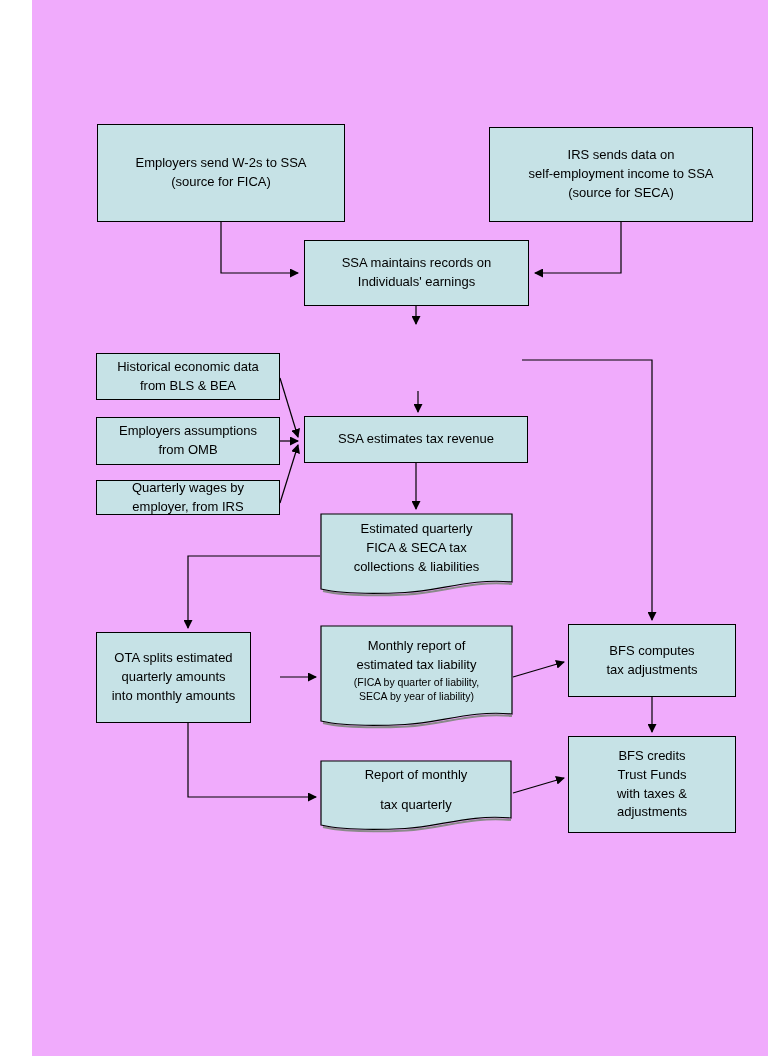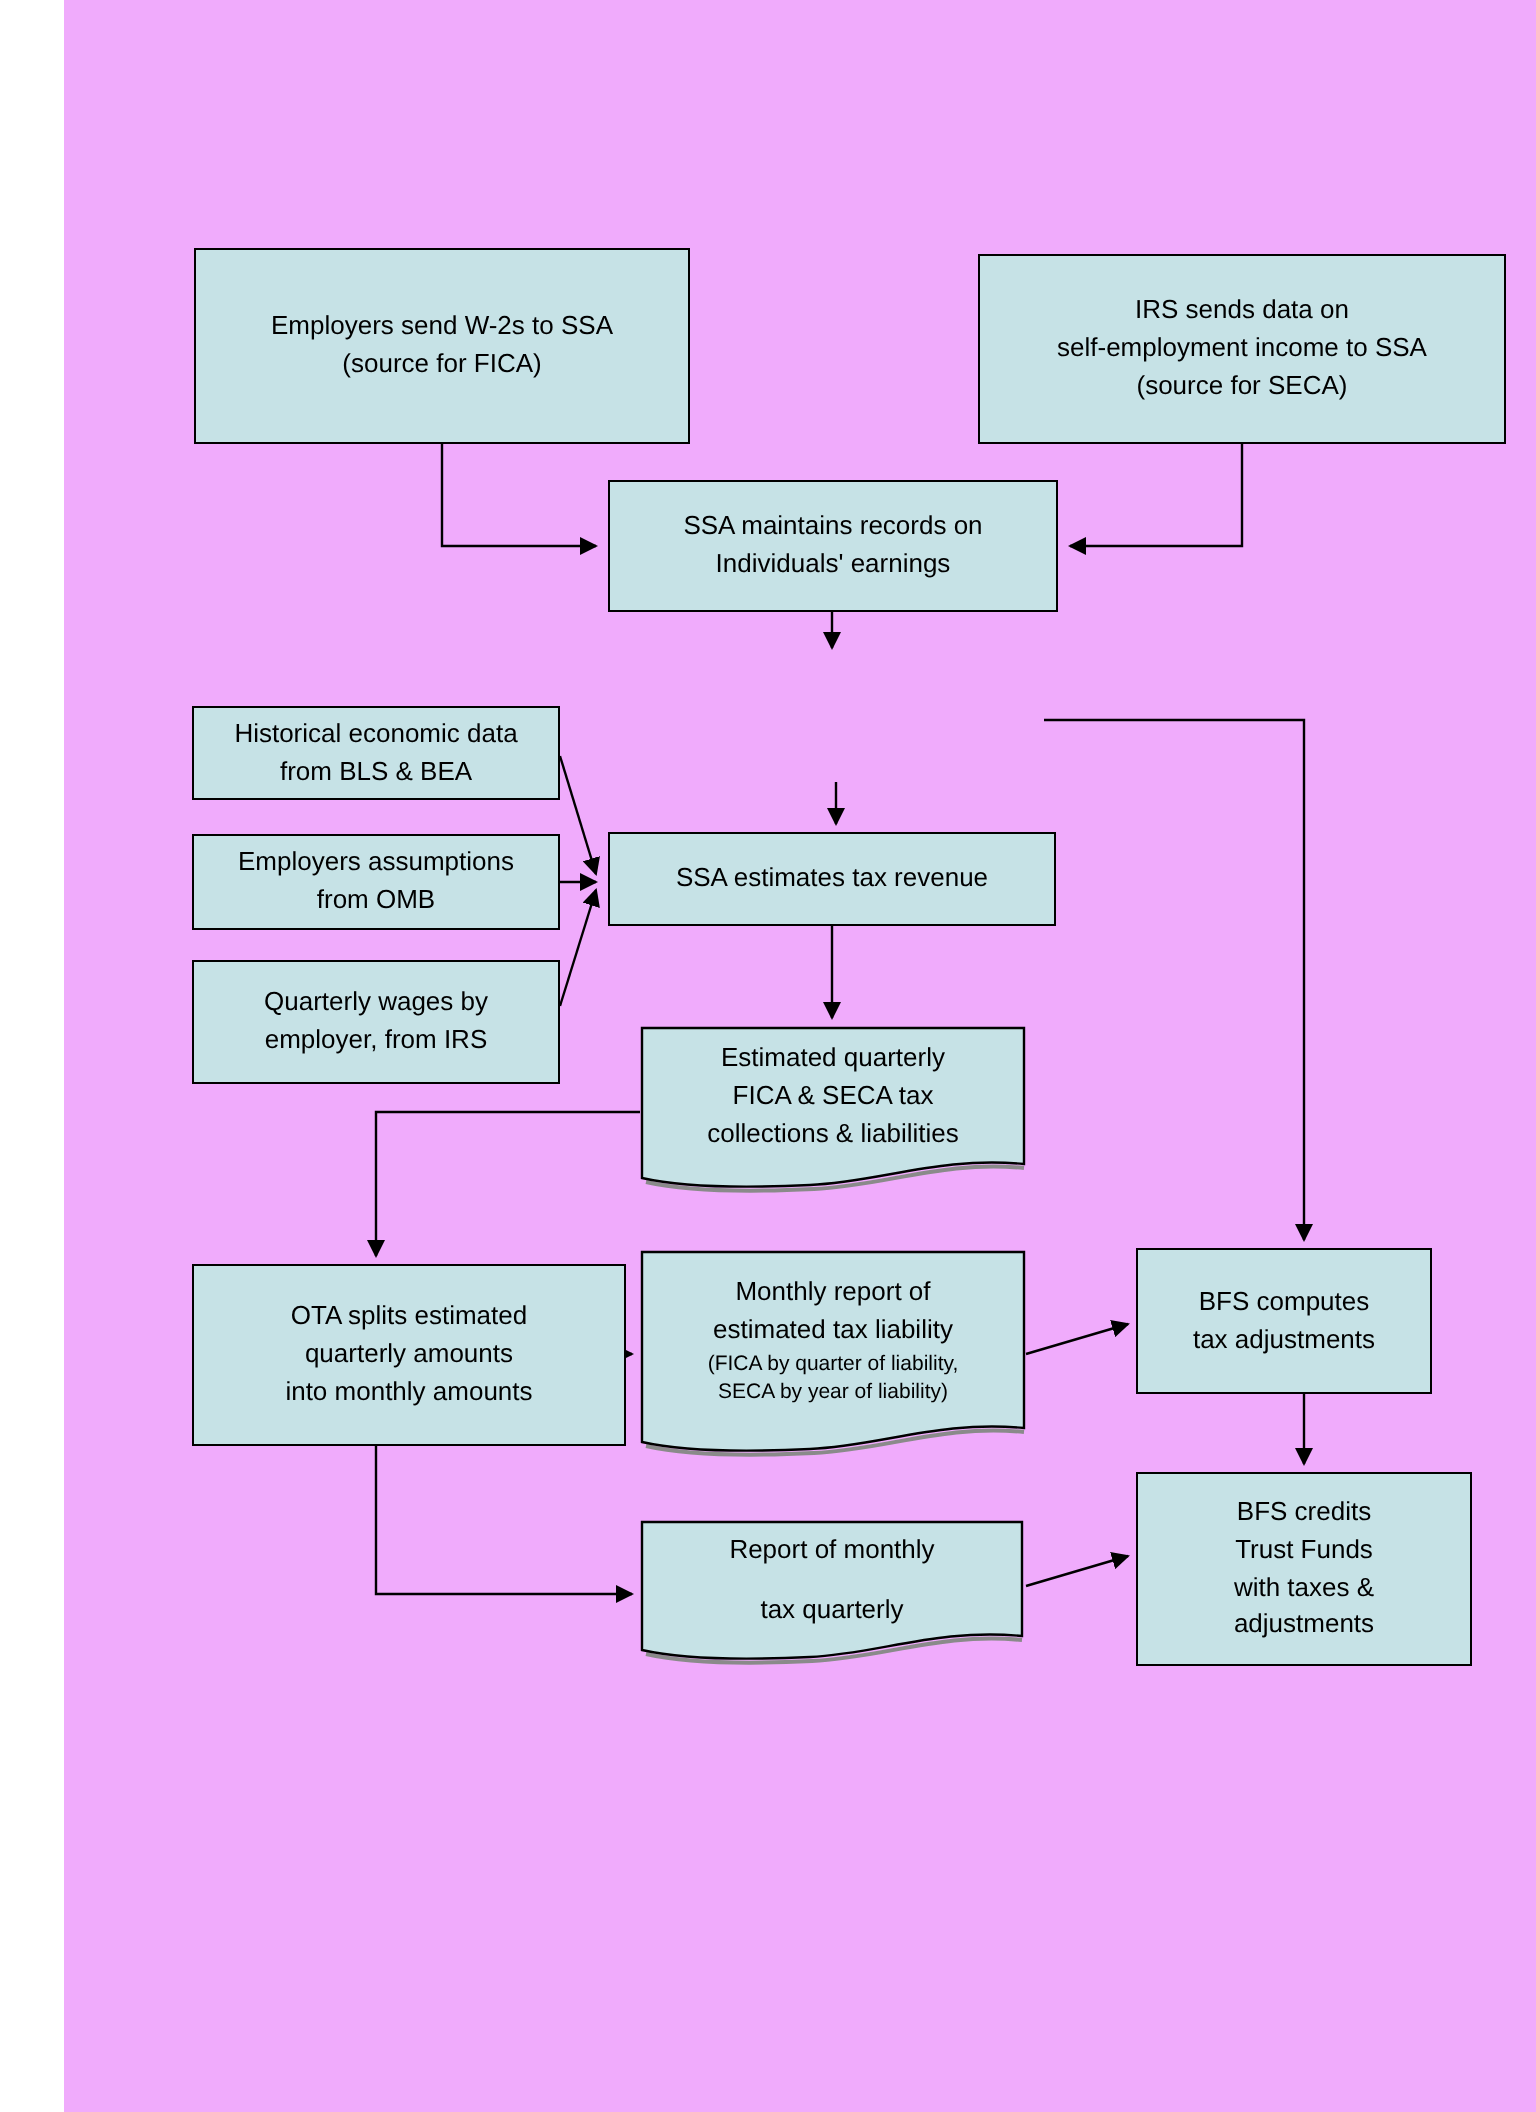--- a/index.html
+++ b/index.html
@@ -89,59 +89,59 @@
   <div class="node process" style="left:64px;top:353px;width:184px;height:47px;">
     <div class="label">Historical economic data
 from BLS &amp; BEA</div>
   </div>
 
   <div class="node process" style="left:64px;top:417px;width:184px;height:48px;">
     <div class="label">Employers assumptions
 from OMB</div>
   </div>
 
-  <div class="node process" style="left:64px;top:480px;width:184px;height:62px;">
+  <div class="node process" style="left:64px;top:480px;width:184px;height:35px;">
     <div class="label">Quarterly wages by
 employer, from IRS</div>
   </div>
 
   <div class="node process" style="left:272px;top:416px;width:224px;height:47px;">
     <div class="label">SSA estimates tax revenue</div>
   </div>
 
   <div class="node doc" style="left:288px;top:513px;width:193px;height:84px;">
     <svg viewBox="0 0 193 84" preserveAspectRatio="none">
       <path class="doc-shadow" d="M3,78 C25,83 56,83 87,81.5 C122,80 152,67 192,71"></path>
       <path class="doc-body" d="M1,1 H192 V69 C150,65 120,78 85,79.5 C54,81 23,81 1,76 Z"></path>
     </svg>
     <div class="label">Estimated quarterly
 FICA &amp; SECA tax
 collections &amp; liabilities</div>
   </div>
 
-  <div class="node process" style="left:64px;top:632px;width:217px;height:91px;">
+  <div class="node process" style="left:64px;top:632px;width:155px;height:91px;">
     <div class="label">OTA splits estimated
 quarterly amounts
 into monthly amounts</div>
   </div>
 
   <div class="node doc" style="left:288px;top:625px;width:193px;height:104px;">
     <svg viewBox="0 0 193 104" preserveAspectRatio="none">
       <path class="doc-shadow" d="M3,98 C25,103 56,103 87,101.5 C122,100 152,87 192,91"></path>
       <path class="doc-body" d="M1,1 H192 V89 C150,85 120,98 85,99.5 C54,101 23,101 1,96 Z"></path>
     </svg>
     <div class="label">
       <span class="label">Monthly report of
 estimated tax liability</span>
       <span class="sublabel" style="display:block;">(FICA by quarter of liability,
 SECA by year of liability)</span>
     </div>
   </div>
 
-  <div class="node process" style="left:536px;top:624px;width:148px;height:73px;">
+  <div class="node process" style="left:536px;top:624px;width:168px;height:73px;">
     <div class="label">BFS computes
 tax adjustments</div>
   </div>
 
   <div class="node doc" style="left:288px;top:760px;width:192px;height:73px;">
     <svg viewBox="0 0 192 73" preserveAspectRatio="none">
       <path class="doc-shadow" d="M3,67 C25,72 56,72 86,70.5 C121,69 151,56 191,60"></path>
       <path class="doc-body" d="M1,1 H191 V58 C149,54 119,67 85,68.5 C54,70 23,70 1,65 Z"></path>
     </svg>
     <div class="label spread">Report of monthly

